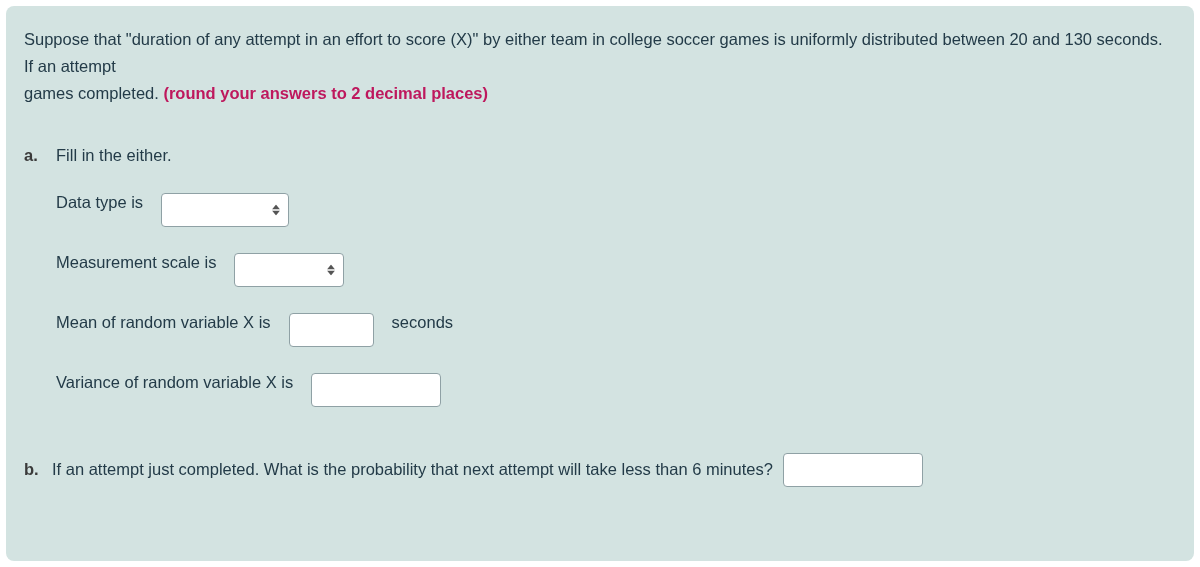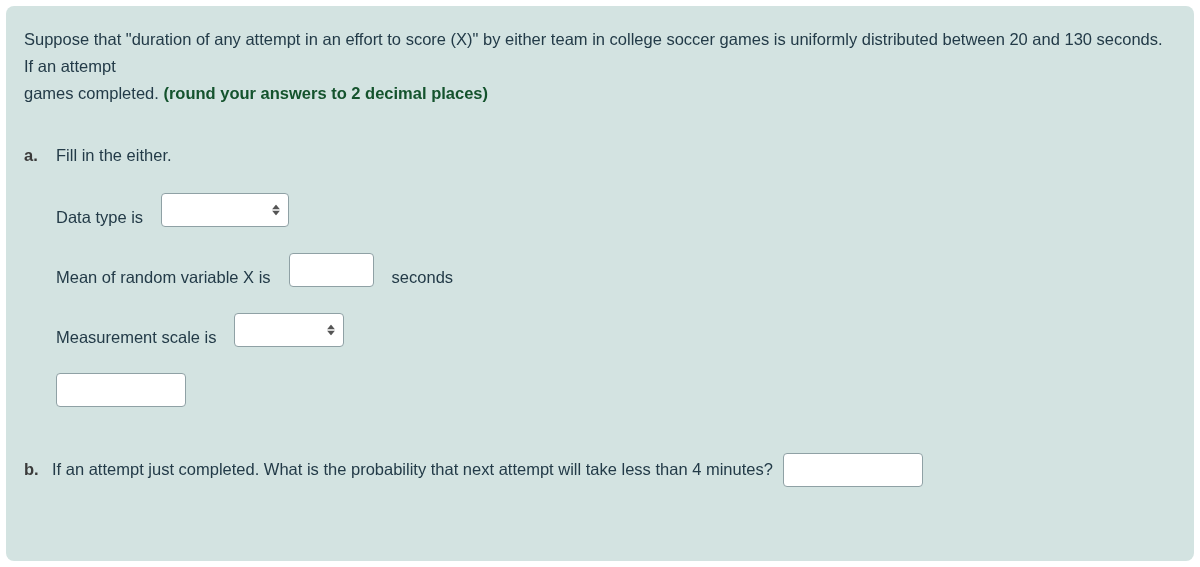--- a/index.html
+++ b/index.html
@@ -22,21 +22,21 @@
       padding: 20px 18px;
       font-size: 16.5px;
       color: #233b48;
       overflow: hidden;
     }
     .intro {
       line-height: 1.65;
       margin-bottom: 38px;
     }
     .red-note {
-      color: #14532d;
+      color: #be185d;
       font-weight: 600;
     }
     .question-block {
       margin-bottom: 46px;
     }
     .question-header {
       display: flex;
       gap: 14px;
       align-items: baseline;
       margin-bottom: 28px;
@@ -44,21 +44,21 @@
     .qlabel {
       font-weight: 700;
       color: #3a3a3a;
       min-width: 18px;
     }
     .sub-rows {
       padding-left: 32px;
     }
     .row {
       display: flex;
-      align-items: flex-end;
+      align-items: flex-start;
       gap: 18px;
       margin-bottom: 26px;
       flex-wrap: wrap;
     }
     .row:last-child {
       margin-bottom: 0;
     }
     .select-box {
       position: relative;
       display: inline-flex;
@@ -132,48 +132,49 @@
                 <polygon points="4,0 8,5 0,5" fill="#555"></polygon>
               </svg>
             <svg viewBox="0 0 8 5">
                 <polygon points="0,0 8,0 4,5" fill="#555"></polygon>
               </svg>
           </span>
         </div>
       </div>
 
       <div class="row">
-        <span>Mean of random variable X is</span>
-        <input type="text" class="text-input" style="width: 85px;">
-        <span>seconds</span>
-      </div>
-
-      <div class="row">
         <span>Measurement scale is</span>
         <div class="select-box select-small" tabindex="0">
           <span></span>
           <span class="select-arrows">
             <svg viewBox="0 0 8 5">
                 <polygon points="4,0 8,5 0,5" fill="#555"></polygon>
               </svg>
             <svg viewBox="0 0 8 5">
                 <polygon points="0,0 8,0 4,5" fill="#555"></polygon>
               </svg>
           </span>
         </div>
       </div>
 
       <div class="row">
+        <span>Mean of random variable X is</span>
+        <input type="text" class="text-input" style="width: 85px;">
+        <span>seconds</span>
+      </div>
+
+      <div class="row">
+        <span>Variance of random variable X is</span>
         <input type="text" class="text-input" style="width: 130px;">
       </div>
 
     </div>
   </div>
 
   <div class="question-block">
     <div class="inline-row">
       <span class="qlabel">b.</span>
-      <span>If an attempt just completed. What is the probability that next attempt will take less than 4 minutes?</span>
+      <span>If an attempt just completed. What is the probability that next attempt will take less than 6 minutes?</span>
       <input type="text" class="text-input" style="width: 140px;">
     </div>
   </div>
 
 </div>
 
 </body></html>

